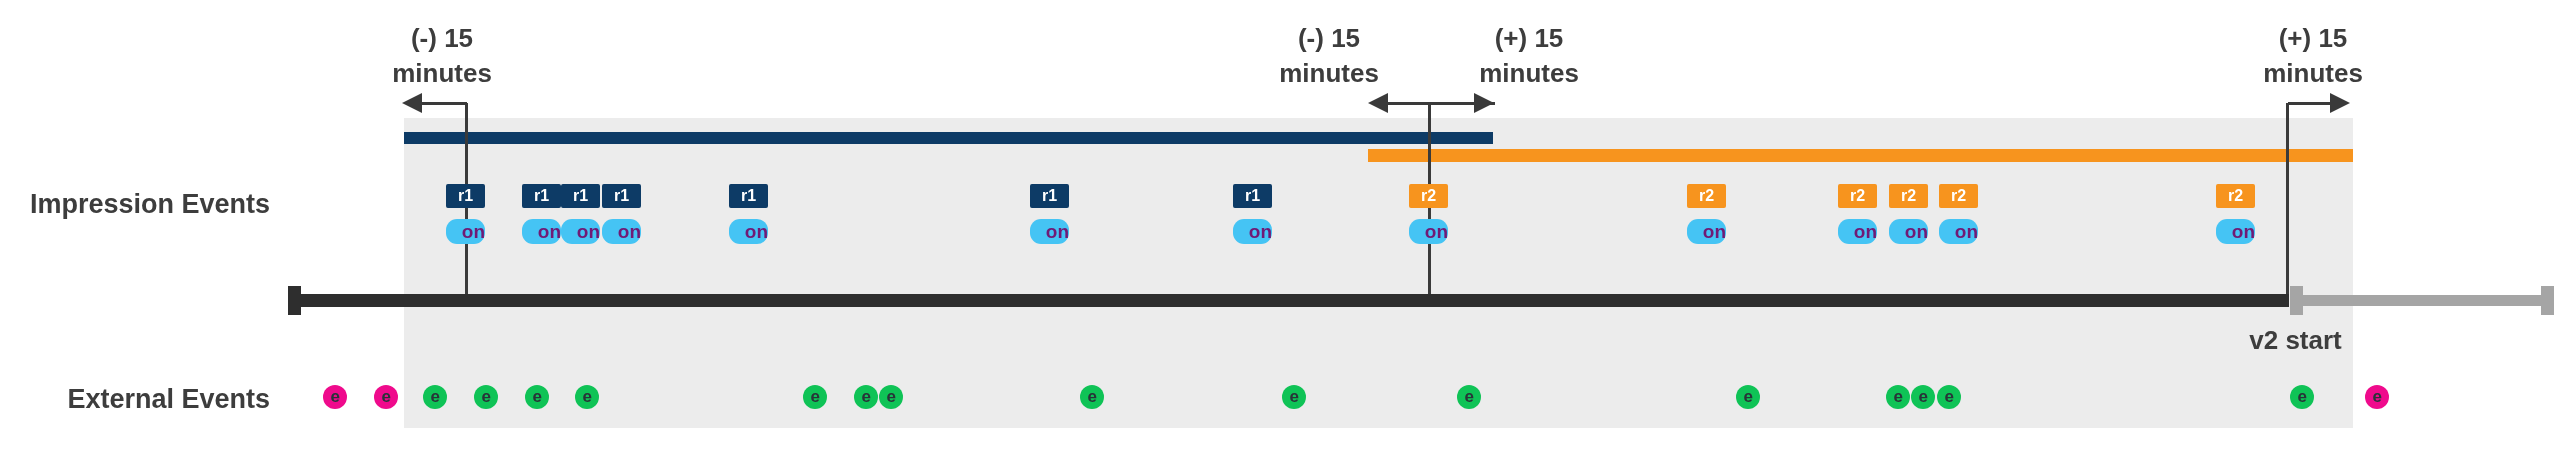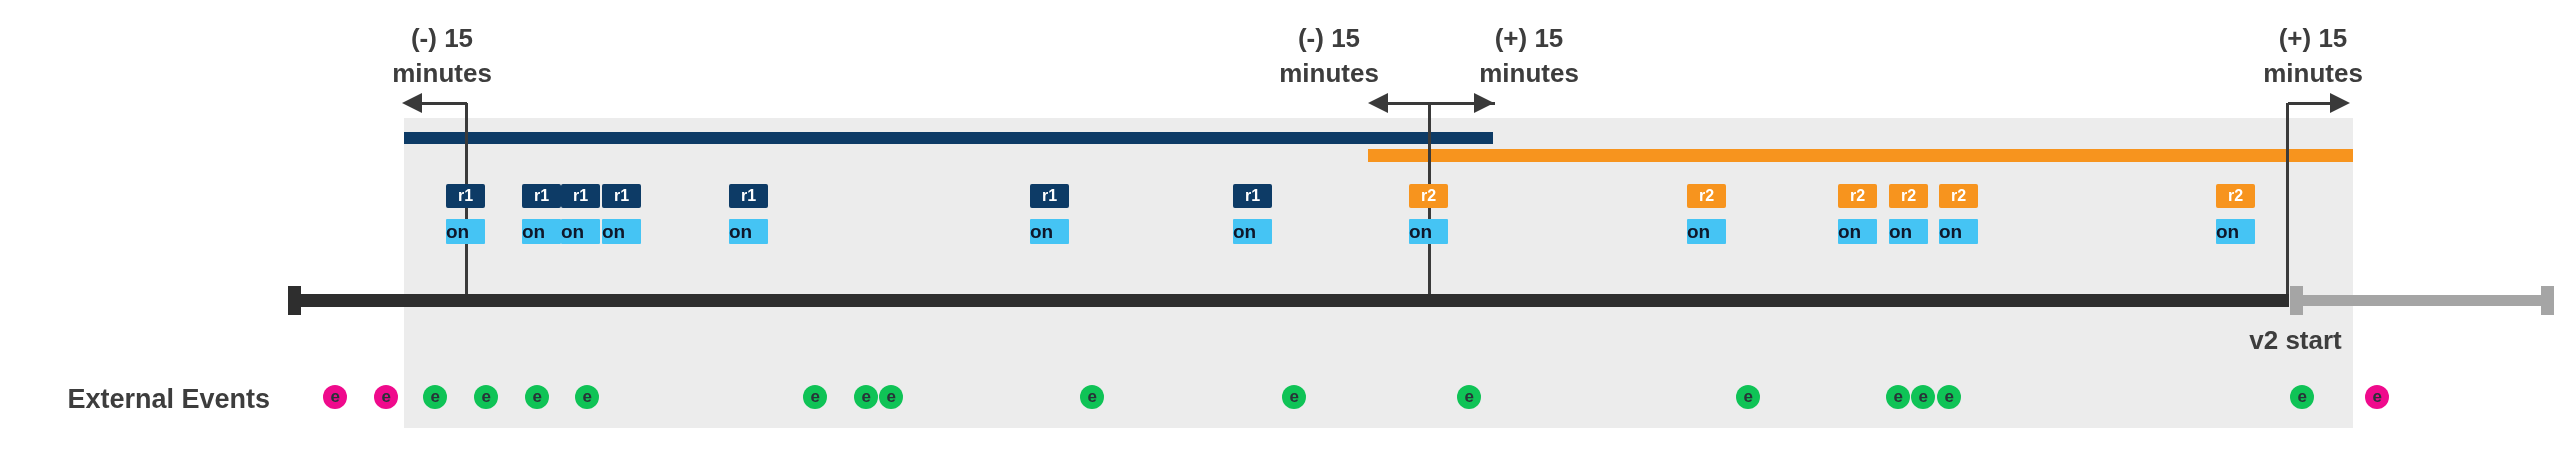--- a/index.html
+++ b/index.html
@@ -27,22 +27,22 @@
   .tl.gray{left:2291px;top:295px;width:263px;height:11.3px;background:var(--timeline_gray);}
   .cap{position:absolute;top:286px;width:13px;height:29px;z-index:2;}
   .cap.dark{background:var(--timeline_dark);}
   .cap.gray{background:var(--timeline_gray);}
   .startlabel{position:absolute;width:207px;top:325px;text-align:center;font-size:26px;font-weight:700;z-index:3;}
   .imp{position:absolute;top:184px;width:39px;z-index:3;}
   .rb{width:39px;height:24.4px;line-height:24.4px;text-align:center;border-radius:1.9px;
       font-size:16px;font-weight:700;color:#fff;}
   .rb.r1{background:var(--navy);}
   .rb.r2{background:var(--orange);}
-  .ob{margin-top:10.3px;width:39px;height:25.4px;line-height:25.4px;text-align:left;border-radius:1px;
-      background:var(--light_blue);color:#0f172a;font-size:19px;font-weight:600;}
+  .ob{margin-top:10.3px;width:39px;height:25.4px;line-height:25.4px;text-align:right;border-radius:11px;
+      background:var(--light_blue);color:#701a75;font-size:19px;font-weight:600;}
   .ev{position:absolute;top:385px;width:24.4px;height:24.4px;border-radius:50%;text-align:center;
       line-height:24.4px;font-size:17px;font-weight:600;color:#283338;z-index:3;}
   .ev.green{background:var(--green);}
   .ev.magenta{background:var(--magenta);}
 </style>
 </head>
 <body>
 
 <div class="canvas">
 
@@ -73,20 +73,21 @@
   <div class="vline" style="left:1428px;top:103px;height:191px;"></div>
 
   <div class="ann" style="left:2200px;">
     <div>(+) 15</div>
     <div>minutes</div>
   </div>
   <div class="hline" style="left:2288px;top:102px;width:58px;"></div>
   <div class="ah r" style="left:2330px;top:93px;"></div>
   <div class="vline" style="left:2286px;top:103px;height:191px;"></div>
 
+  <div class="rowlabel" style="top:190px;">Impression Events</div>
   <div class="rowlabel" style="top:385px;">External Events</div>
 
   <div class="tl dark"></div>
   <div class="cap dark" style="left:288px;"></div>
   <div class="tl gray"></div>
   <div class="cap gray" style="left:2290px;"></div>
   <div class="cap gray" style="left:2541px;"></div>
   <div class="startlabel" style="left:2192px;">v2 start</div>
 
   <div id="impressions">

